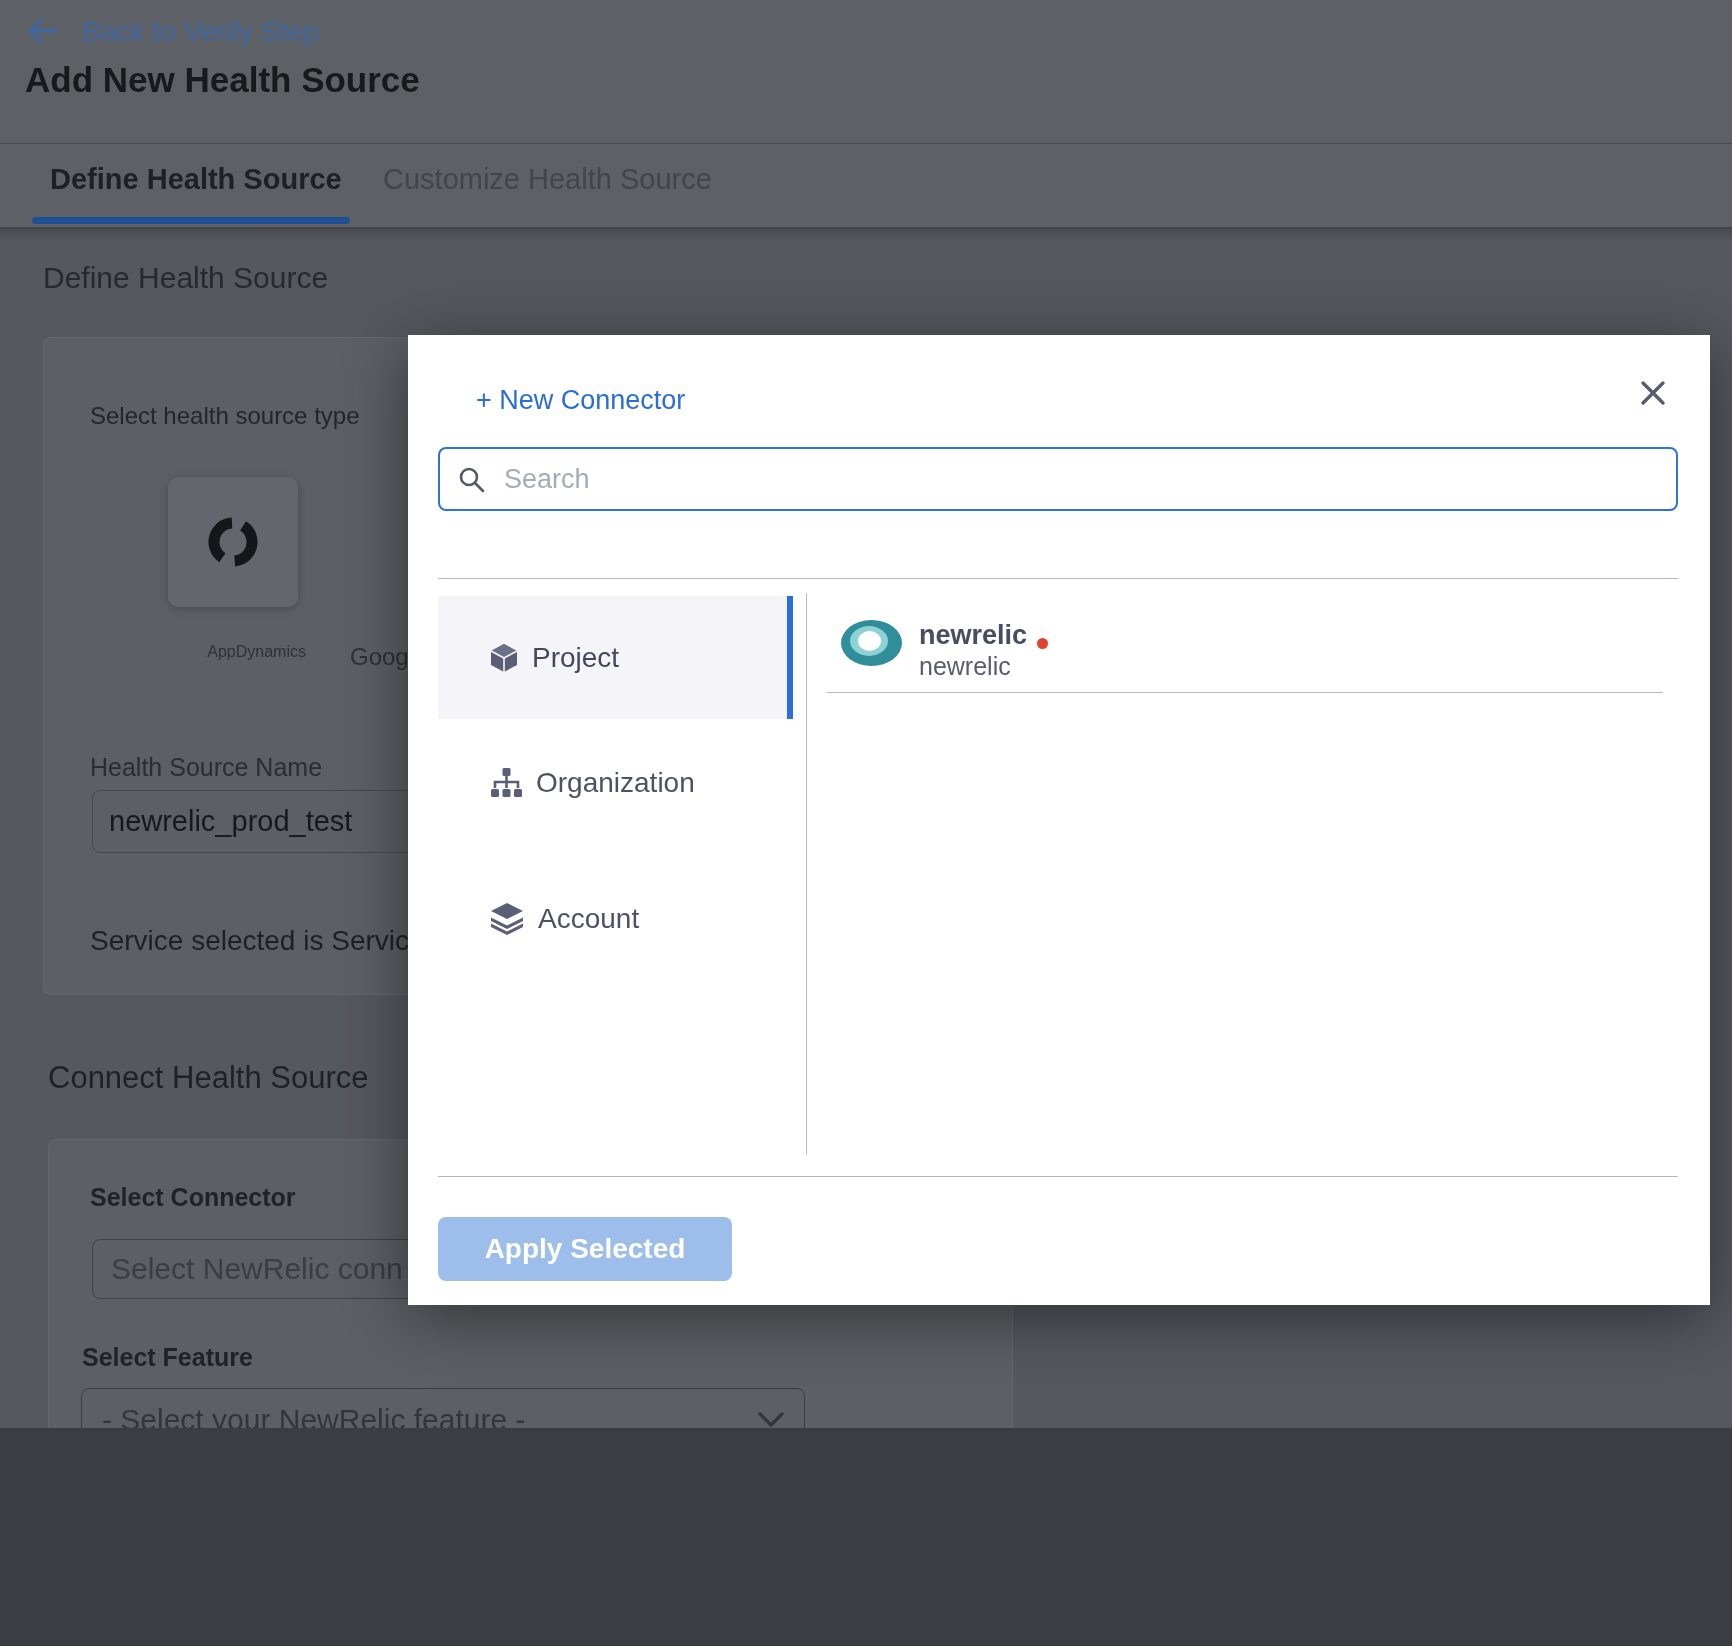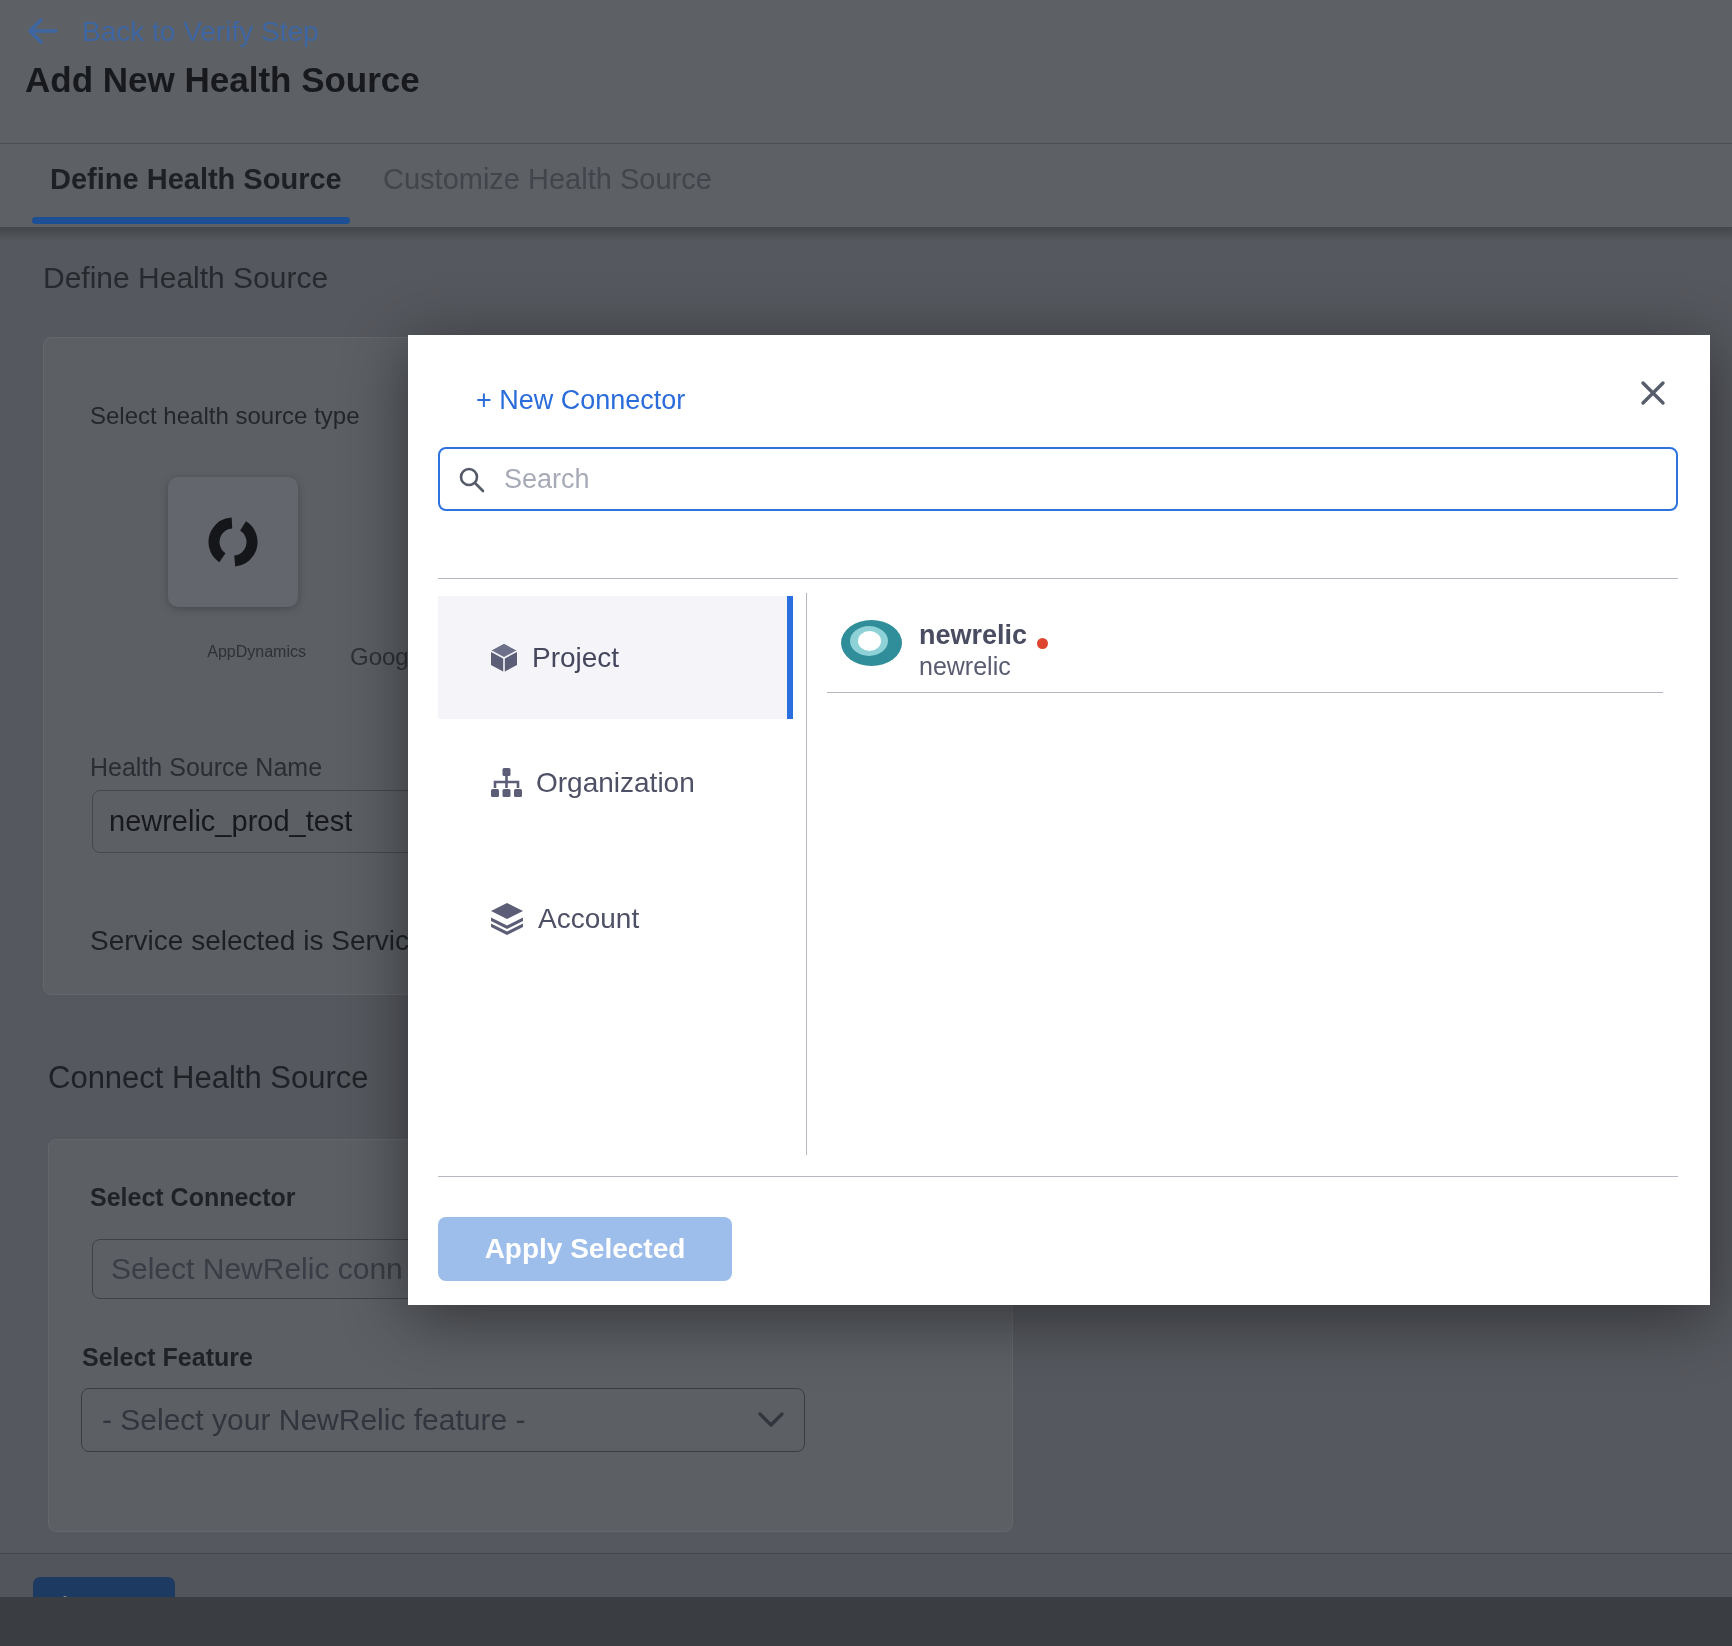--- a/index.html
+++ b/index.html
@@ -1,17 +1,17 @@
 <!DOCTYPE html>
 <html><head>
 <meta charset="utf-8">
 <style>
   html,body{margin:0;padding:0;background:#3a3d42;}
   *{box-sizing:border-box;font-family:"Liberation Sans","DejaVu Sans",sans-serif;}
-  #canvas{position:relative;width:1732px;height:1597px;overflow:hidden;background:#fde047;}
+  #canvas{position:relative;width:1732px;height:1428px;overflow:hidden;background:#fde047;}
 
   
   .abs{position:absolute;}
   .hdr{left:0;top:0;width:1732px;height:143px;background:#5d6065;}
   .tabsrow{left:0;top:143px;width:1732px;height:84px;background:#5d6065;border-top:1px solid #4a4d53;}
   .contentbg{left:0;top:227px;width:1732px;height:1326px;background:#55585e;}
   .contentbg:before{content:"";position:absolute;left:0;top:0;width:100%;height:14px;
     background:linear-gradient(rgba(0,0,0,.20),rgba(0,0,0,0));}
   .footerbg{left:0;top:1553px;width:1732px;height:93px;background:#52555b;border-top:1px solid #42454b;}
 

